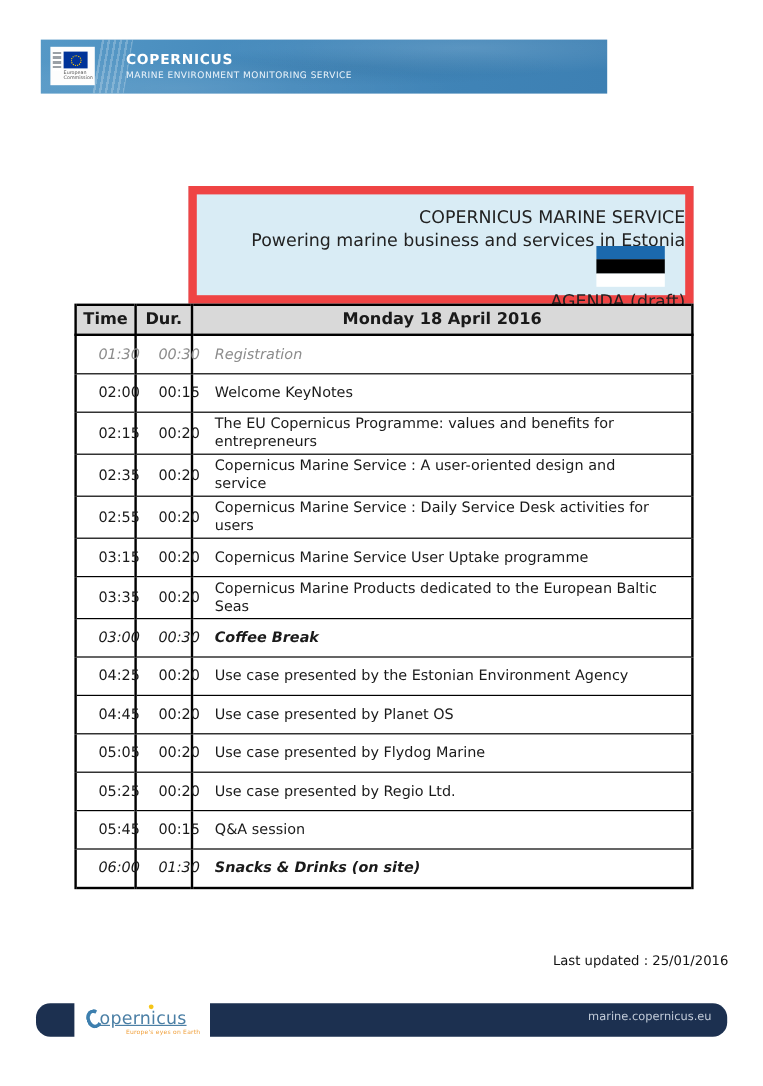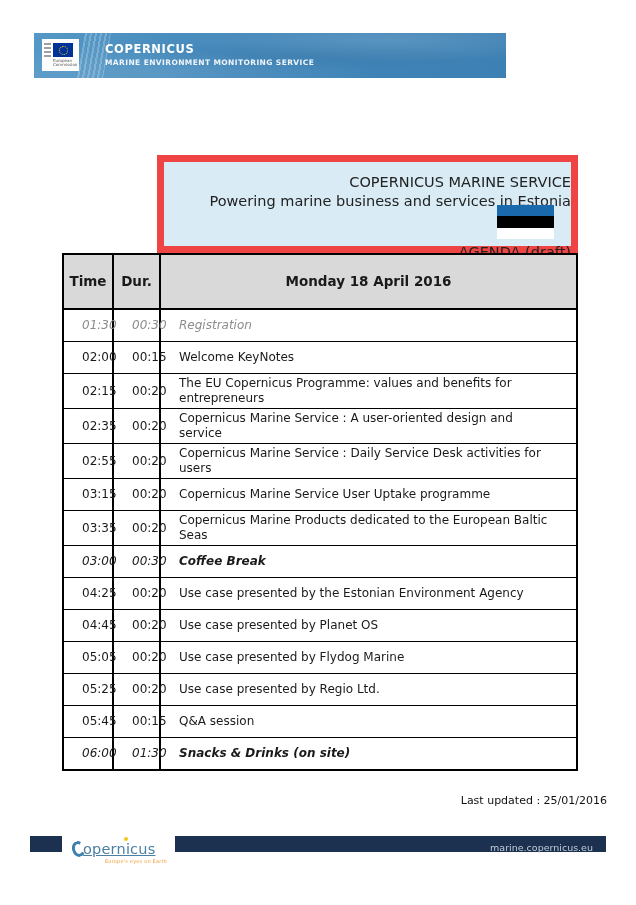--- a/index.html
+++ b/index.html
@@ -57,21 +57,21 @@
     transform: skewX(-10deg);
     opacity: 0.45;
   }
   .banner-title {
     position: absolute; left: 71px; top: 9px;
     color: #ffffff; font-size: 11.5px; font-weight: bold;
     letter-spacing: 0.6px;
   }
   .banner-subtitle {
     position: absolute; left: 71px; top: 25px;
-    color: #eef5fb; font-size: 7.5px; font-weight: bold;
+    color: #eef5fb; font-size: 7.5px; font-weight: normal;
     letter-spacing: 0.4px;
   }
 
   
   .title-box {
     position: absolute; left: 157px; top: 155px;
     width: 421px; height: 98px;
     background: #d9ecf5;
     border: 7px solid #ef4444;
     box-sizing: border-box;
@@ -105,40 +105,41 @@
     border-bottom: 1px solid #000000;
     padding: 2px 18px;
     vertical-align: middle;
     line-height: 15px;
   }
   .agenda-table th {
     background: #d9d9d9;
     font-size: 13.5px;
     font-weight: bold;
     height: 17px;
-    padding: 18px 4px;
+    padding: 3px 4px;
     border-bottom: 2px solid #000000;
   }
   .agenda-table td { height: 27px; }
   .time-cell, .dur-cell { text-align: center; }
   tr.style-muted-italic td { color: #8c8c8c; font-style: italic; }
   tr.style-break td { font-style: italic; }
   tr.style-break td.title-cell { font-weight: bold; }
 
   
   .last-updated {
     position: absolute; right: 29px; top: 794px;
     font-size: 11px; color: #111111;
   }
 
   
   .footer-bar {
     position: absolute; left: 30px; top: 836px;
-    width: 576px; height: 16px;
+    width: 576px; height: 28px;
     background: #1c3050;
+    border-radius: 12px;
   }
   .footer-site {
     position: absolute; right: 13px; top: 0;
     height: 24px; line-height: 24px;
     font-size: 9.5px; color: #c2cbd8;
   }
   .footer-logo-box {
     position: absolute; left: 62px; top: 831px;
     width: 113px; height: 41px;
     background: #ffffff;

